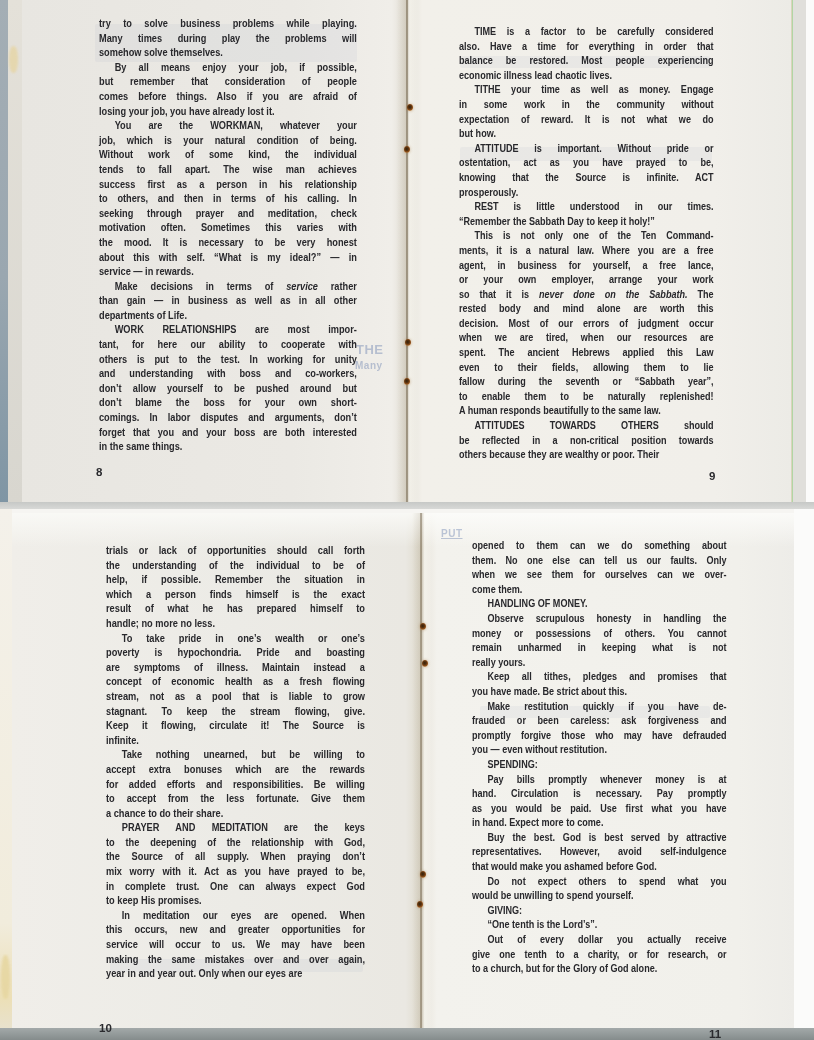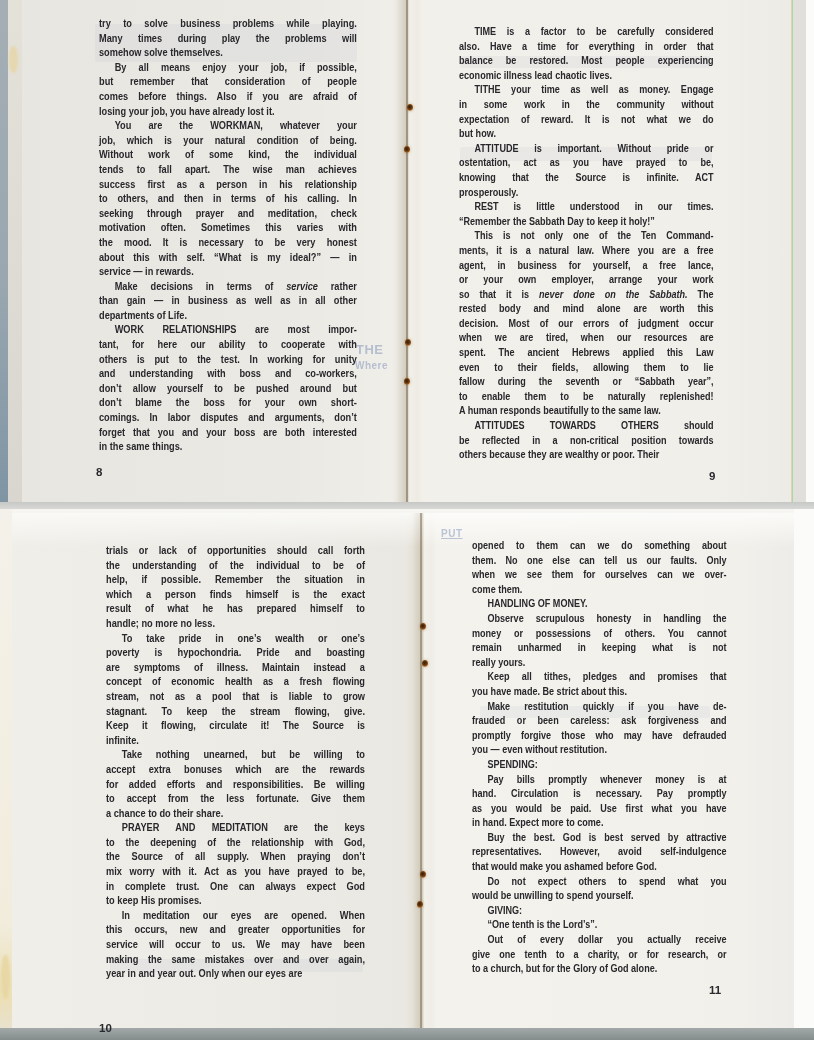--- a/index.html
+++ b/index.html
@@ -56,21 +56,21 @@
   .col .ln.ind{padding-left:17px;}
   #col-8 {left:99px; top:17px; width:280px;transform:scaleX(.921);}
   #col-9 {left:459px;top:25px; width:281px;transform:scaleX(.906);}
   #col-10{left:106px;top:544px;width:280px;transform:scaleX(.925);}
   #col-11{left:472px;top:539px;width:281px;transform:scaleX(.906);}
 
   .pagenum{position:absolute;font-weight:bold;font-size:11.5px;color:#2a2a2e;}
   #pn-8 {left:96px; top:466px;}
   #pn-9 {left:709px;top:470px;}
   #pn-10{left:99px; top:1022px;}
-  #pn-11{left:709px;top:984px;}
+  #pn-11{left:709px;top:1028px;}
 
   
   .staple{position:absolute;width:6px;height:7px;border-radius:50%;
     background:radial-gradient(circle at 45% 42%,#33200a 0%,#5c3410 35%,#96541c 60%,
       rgba(185,130,60,.55) 78%,rgba(185,130,60,0) 100%);
     box-shadow:0 0 3px rgba(150,95,35,.45);}
   .ghost{position:absolute;font-weight:bold;color:rgba(95,120,170,.40);
     filter:blur(.6px);letter-spacing:.5px;}
   .ghostband{position:absolute;background:rgba(140,155,185,.09);border-radius:2px;}
   .gb1{left:95px;top:24px;width:262px;height:38px;}
@@ -248,15 +248,15 @@
 
 <div class="staple" style="left: 407px; top: 104px;"></div>
     <div class="staple" style="left: 404px; top: 146px;"></div>
     <div class="staple" style="left: 405px; top: 339px;"></div>
     <div class="staple" style="left: 404px; top: 378px;"></div>
     <div class="staple" style="left: 420px; top: 623px;"></div>
     <div class="staple" style="left: 422px; top: 660px;"></div>
     <div class="staple" style="left: 420px; top: 871px;"></div>
     <div class="staple" style="left: 417px; top: 901px;"></div>
     <div class="ghost" style="left: 356px; top: 342px; font-size: 13px;">THE</div>
-    <div class="ghost" style="left: 355px; top: 360px; font-size: 10px;">Where</div>
+    <div class="ghost" style="left: 355px; top: 360px; font-size: 10px;">Many</div>
     <div class="ghost" style="left: 441px; top: 528px; font-size: 10px; text-decoration: underline;">PUT</div>
   </div>
 
 </body></html>

